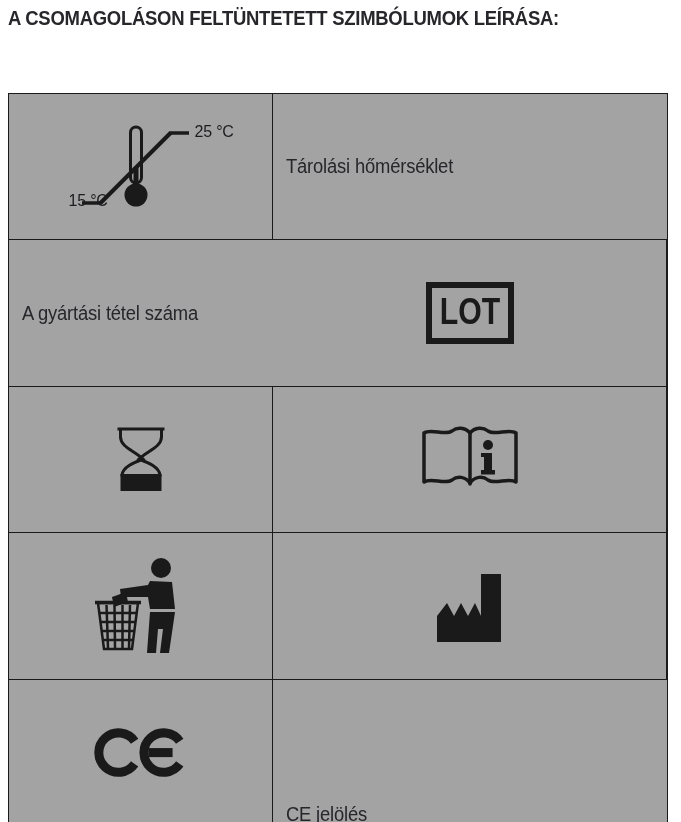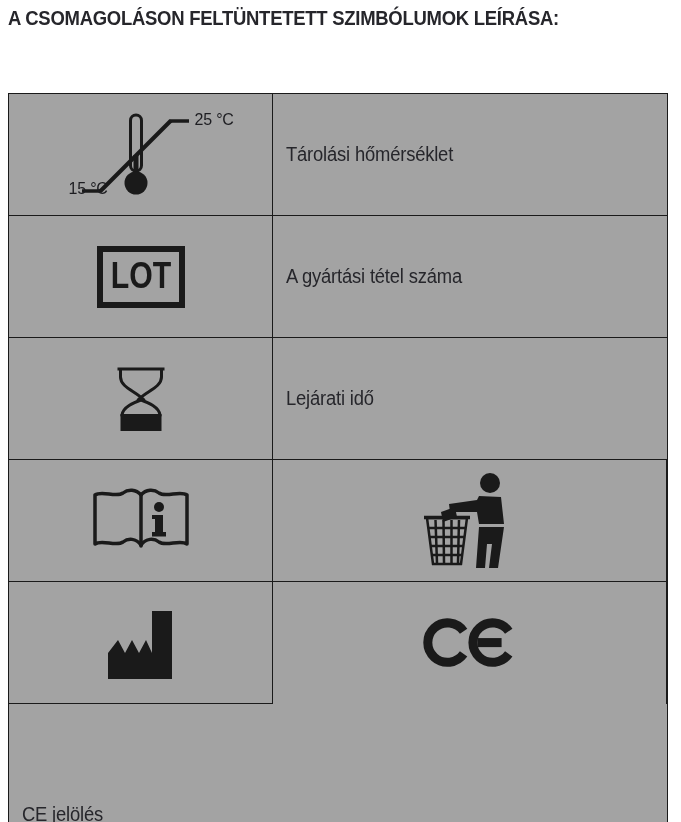--- a/index.html
+++ b/index.html
@@ -124,41 +124,38 @@
           <circle cx="98" cy="76" r="11.5" fill="#1a1a1a"></circle>
         </svg>
         <span class="thermo-label max">25 °C</span>
         <span class="thermo-label min">15 °C</span>
       </div>
     </div>
     <div class="cell desc">
       <span class="desc-text">Tárolási hőmérséklet</span>
     </div>
 
+    <div class="cell desc">
+      <span class="desc-text">A gyártási tétel száma</span>
+    </div>
     <div class="cell symbol">
       <div class="lot-box">
         <span class="lot-text">LOT</span>
       </div>
-    </div>
-    <div class="cell desc">
-      <span class="desc-text">A gyártási tétel száma</span>
     </div>
 
     <div class="cell symbol">
       <svg width="48" height="66" viewBox="0 0 48 66">
         <g stroke="#1a1a1a" fill="none" stroke-width="3" stroke-linecap="square">
           <line x1="2" y1="3" x2="46" y2="3"></line>
           <path d="M3.5,4.5 V11 C3.5,21 18,25 26,33 C16,37 6,41 5,49"></path>
           <path d="M44.5,4.5 V11 C44.5,21 30,25 22,33 C32,37 42,41 43,49"></path>
         </g>
         <rect x="3.5" y="48" width="41" height="17" fill="#1a1a1a"></rect>
       </svg>
-    </div>
-    <div class="cell desc">
-      <span class="desc-text">Lejárati idő</span>
     </div>
 
     <div class="cell symbol">
       <svg width="102" height="72" viewBox="0 0 102 72">
         <g stroke="#1a1a1a" fill="none" stroke-width="3.5" stroke-linejoin="round" stroke-linecap="round">
           <path d="M51,10 C46,4 38,4 33,8 C26,13 12,5 5,10 L5,59 C12,54 26,62 33,57 C38,53 46,53 51,60"></path>
           <path d="M51,10 C56,4 64,4 69,8 C76,13 90,5 97,10 L97,59 C90,54 76,62 69,57 C64,53 56,53 51,60"></path>
           <line x1="51" y1="9" x2="51" y2="61"></line>
         </g>
         <circle cx="69" cy="22" r="5" fill="#1a1a1a"></circle>

